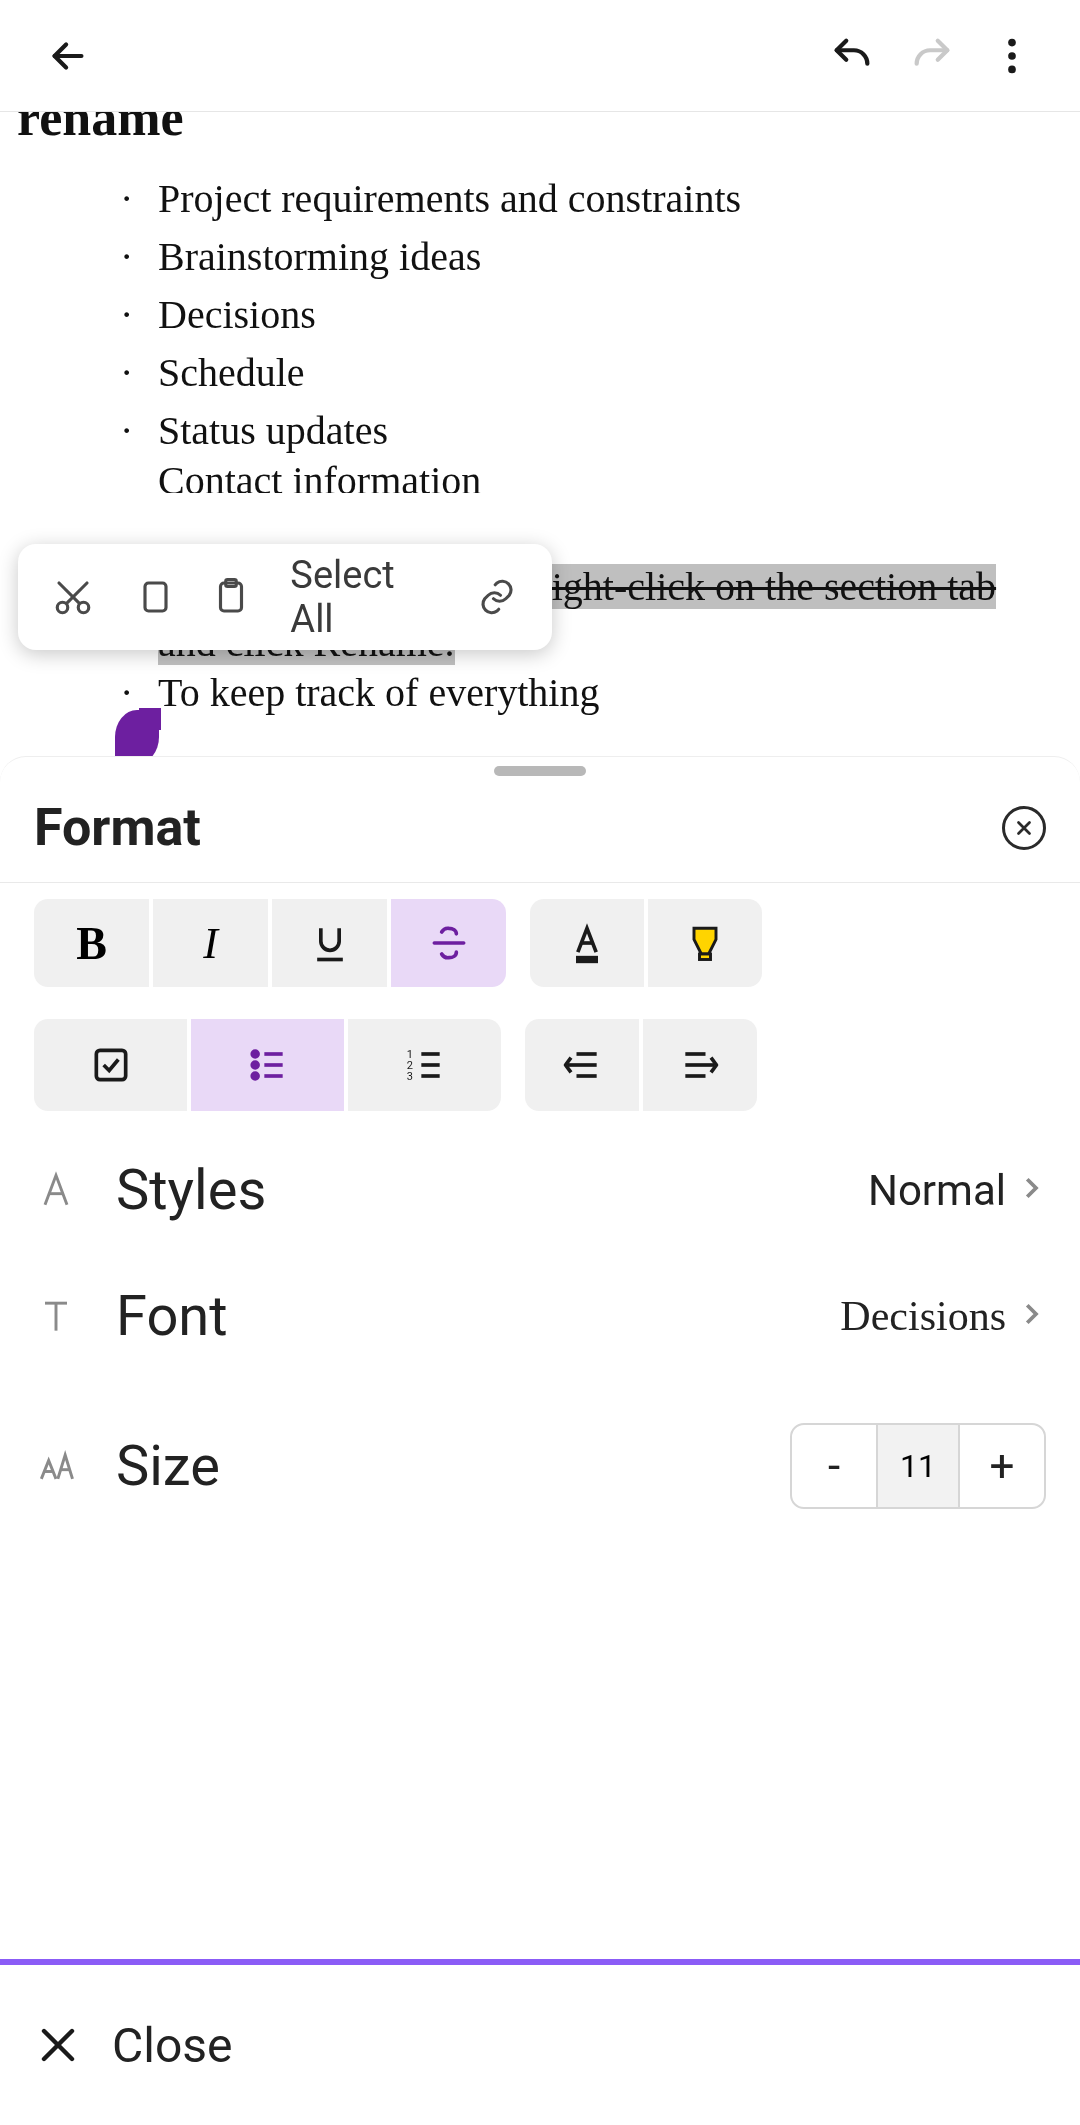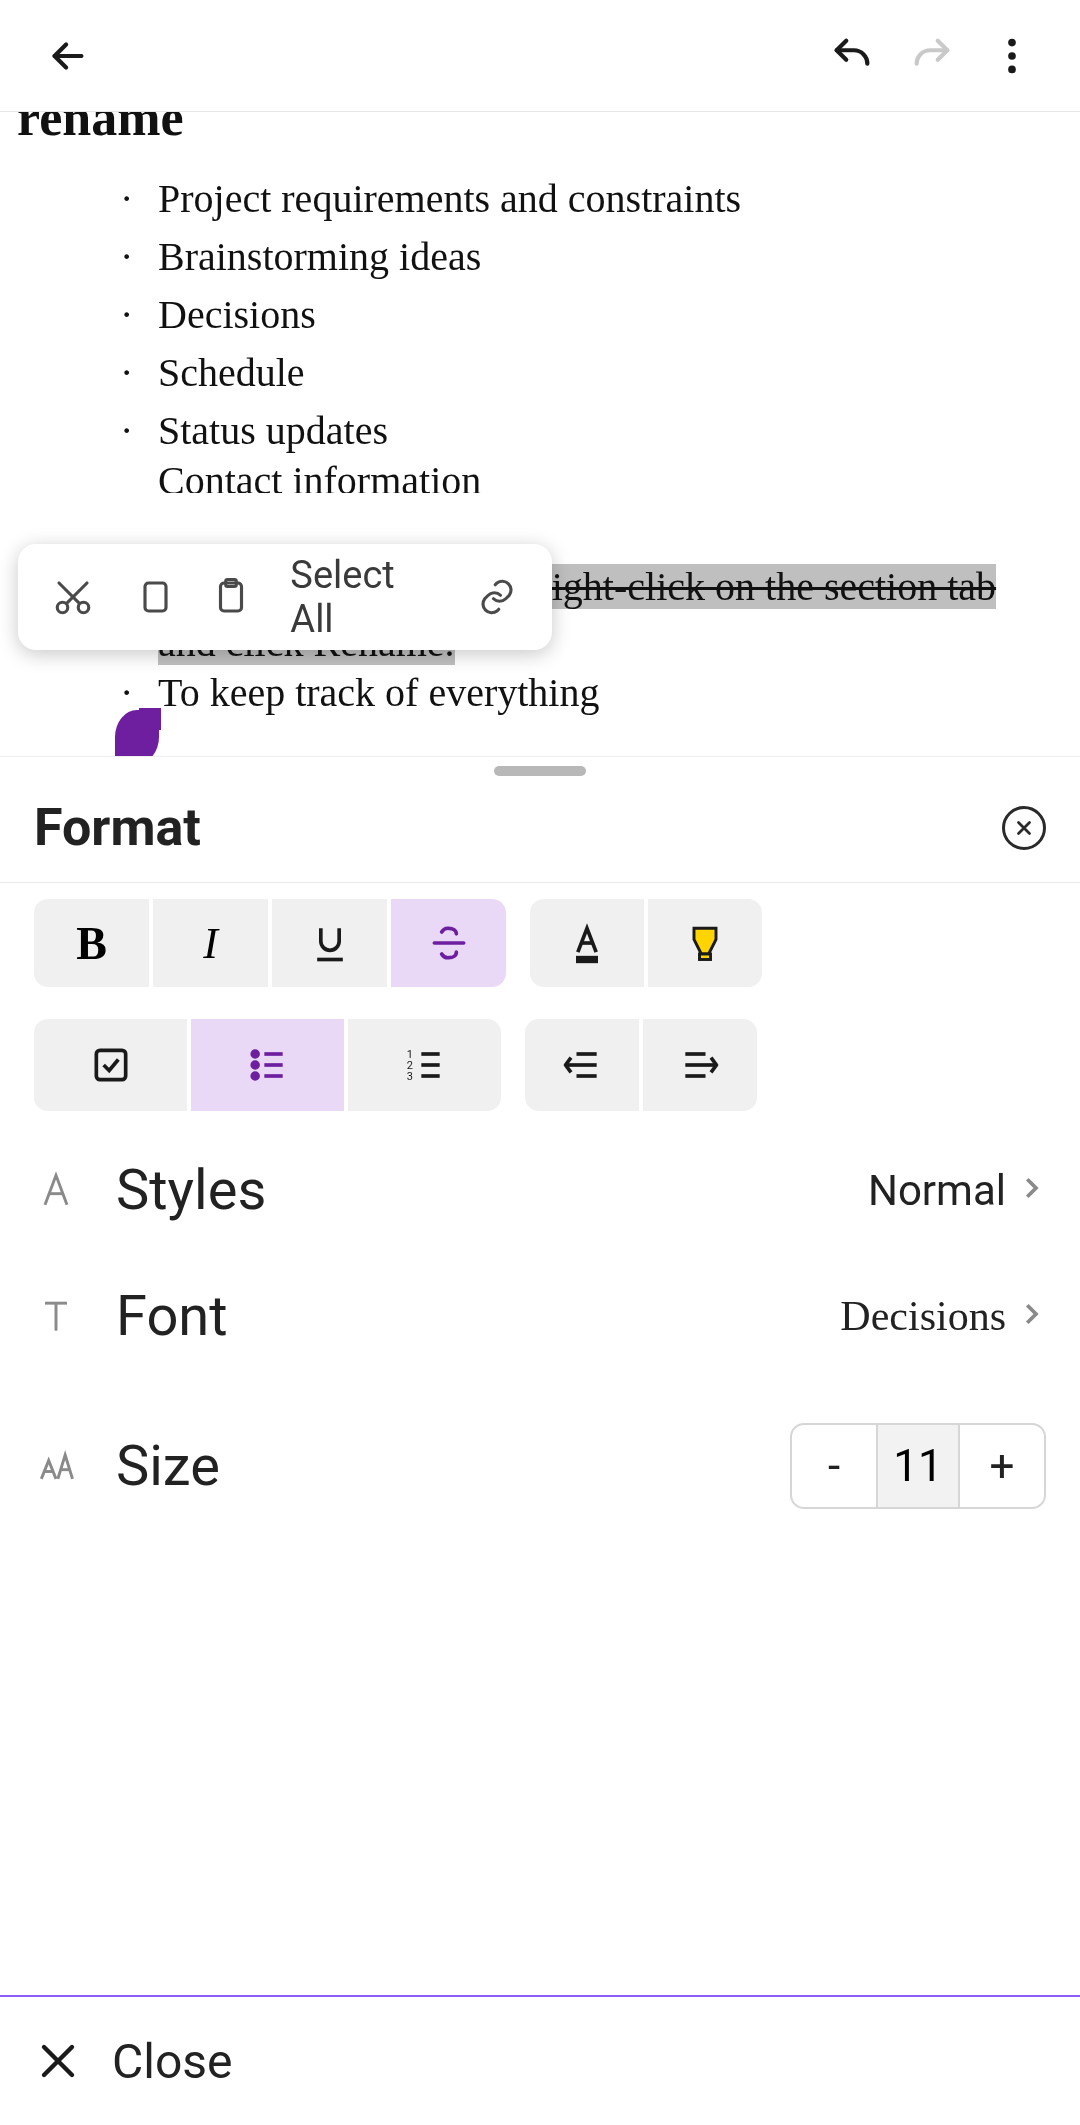--- a/index.html
+++ b/index.html
@@ -39,21 +39,21 @@
   .handle::before { content:""; position:absolute; top:-6px; left:50%; transform:translateX(-50%); width:0; height:0; }
   .handle.start { left: 115px; top: 598px; border-radius: 50% 50% 50% 0; transform: rotate(0deg); }
   .handle.start::after { content:""; position:absolute; top:-2px; right:-2px; width:22px; height:22px; background:#6d1fa0; border-radius:0; }
   .handle.start { border-top-right-radius: 0; }
   .handle.end { left: 371px; top: 694px; border-top-left-radius:0; }
 
   
   .grabber { position:absolute; left:50%; transform:translateX(-50%); top:766px; width:92px; height:10px; background:#b8b8b8; border-radius:5px; z-index:5; }
 
   
-  .panel { position: absolute; left:0; right:0; bottom:0; top: 756px; background:#fff; border-top:1px solid #eee; font-family: -apple-system, Roboto, sans-serif; }
+  .panel { position: absolute; left:0; right:0; bottom:0; top: 756px; background:#fff; border-top:1px solid #eee; font-family: -apple-system, Roboto, sans-serif; border-radius: 26px; }
   .panel-head { display:flex; align-items:center; padding: 40px 34px 24px 34px; }
   .panel-head h2 { font-size: 52px; font-weight: 700; color:#222; flex:1; }
   .close-round { width:44px; height:44px; border:3px solid #2a2a2a; border-radius:50%; display:flex; align-items:center; justify-content:center; }
   .close-round svg { width:22px; height:22px; }
 
   .panel-divider { height:1px; background:#e9e9e9; }
 
   .rowgroup { display:flex; gap:24px; padding: 16px 34px; }
   .bgrp { display:flex; gap:4px; background:transparent; }
   .tbtn { height:88px; display:flex; align-items:center; justify-content:center; background:#f0f0f0; }
@@ -71,23 +71,23 @@
   .listrow { display:flex; align-items:center; padding: 30px 34px; }
   .listrow .licon { width:64px; display:flex; align-items:center; }
   .listrow .licon svg { width:44px; height:44px; }
   .listrow .llabel { font-size:56px; color:#222; margin-left:18px; flex:1; }
   .listrow .lval { font-size:42px; color:#222; margin-right:10px; }
   .listrow .lval.serif { font-family: Georgia, serif; }
   .listrow .chev svg { width:30px; height:30px; }
 
   .stepper { display:flex; border:2px solid #d6d6d6; border-radius:14px; overflow:hidden; }
   .stepper .sbtn { width:84px; height:82px; display:flex; align-items:center; justify-content:center; font-size:44px; color:#222; }
-  .stepper .sval { width:84px; height:82px; display:flex; align-items:center; justify-content:center; font-size:44px; background:#f2f2f2; border-left:2px solid #d6d6d6; border-right:2px solid #d6d6d6; }
-
-  .closebar { position:absolute; bottom:0; left:0; right:0; height:130px; border-top:2px solid #8b5cf6; display:flex; align-items:center; padding:0 34px; gap:30px; }
+  .stepper .sval { width:84px; height:82px; display:flex; align-items:center; justify-content:center; font-size:32px; background:#f2f2f2; border-left:2px solid #d6d6d6; border-right:2px solid #d6d6d6; }
+
+  .closebar { position:absolute; bottom:0; left:0; right:0; height:166px; border-top:6px solid #8b5cf6; display:flex; align-items:center; padding:0 34px; gap:30px; }
   .closebar svg { width:48px; height:48px; }
   .closebar .clabel { font-size:48px; color:#222; }
 </style>
 </head>
 <body>
 
 <div class="app">
 
   <div class="topbar">
     <div class="icon-btn">

